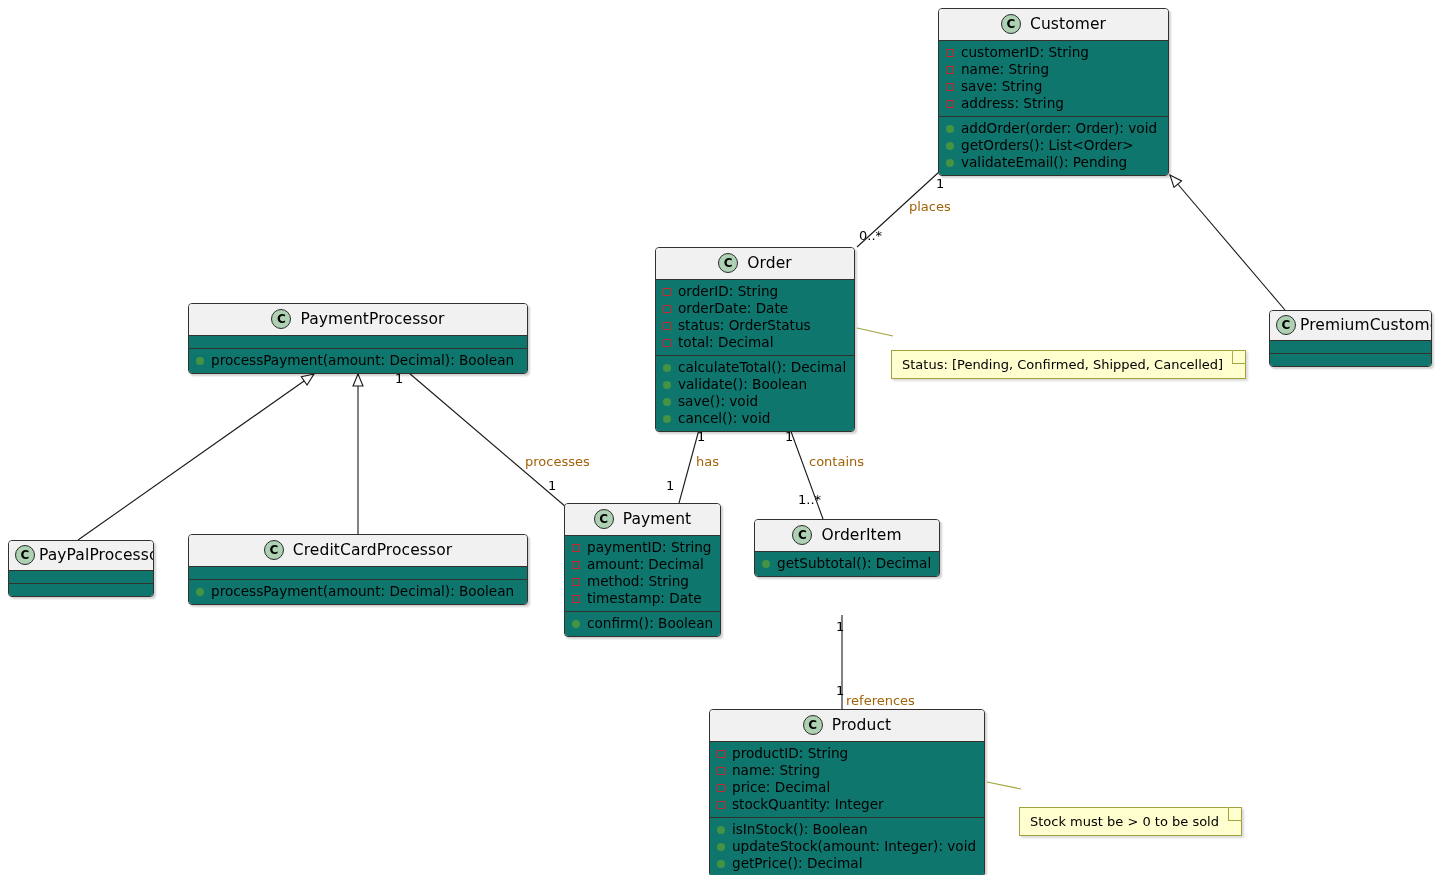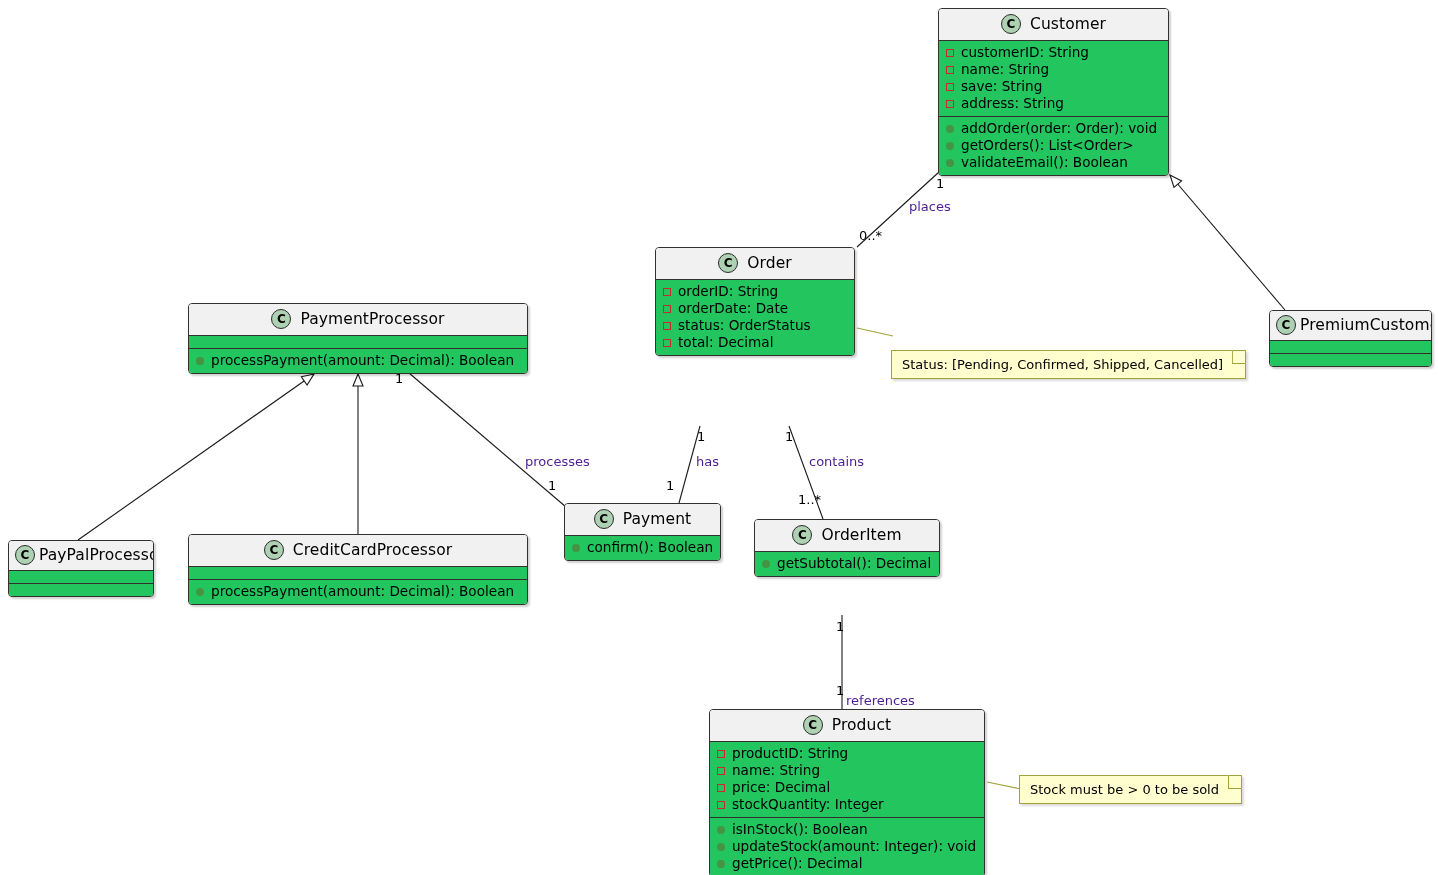--- a/index.html
+++ b/index.html
@@ -65,21 +65,21 @@
     align-items: center;
     justify-content: center;
     font-size: 12px;
     font-weight: bold;
     color: #000;
     line-height: 1;
   }
   .uc-section {
     padding: 3px 7px 4px 7px;
     border-bottom: 1px solid #33302E;
-    background: #22c55e;
+    background: #0f766e;
   }
   .uc-section:last-child { border-bottom: none; }
   .uc-section.empty { padding: 3px 0; min-height: 6px; }
   .uc-row {
     display: flex;
     align-items: center;
     gap: 7px;
     font-size: 13.6px;
     color: #000000;
     line-height: 17px;
@@ -123,21 +123,21 @@
     border-left: 1px solid #A2A23C;
     border-bottom: 1px solid #A2A23C;
     transform: none;
     clip-path: polygon(0 0, 100% 100%, 0 100%);
   }
 
   
   .elabel {
     position: absolute;
     font-size: 13px;
-    color: #4c1d95;
+    color: #a16207;
     white-space: nowrap;
   }
   .mult {
     position: absolute;
     font-size: 13px;
     color: #000;
     white-space: nowrap;
   }
 </style>
 </head>
@@ -199,21 +199,21 @@
       <div class="uc-row">
           <span class="mk-public"></span>
           <span>addOrder(order: Order): void</span>
         </div>
       <div class="uc-row">
           <span class="mk-public"></span>
           <span>getOrders(): List&lt;Order&gt;</span>
         </div>
       <div class="uc-row">
           <span class="mk-public"></span>
-          <span>validateEmail(): Boolean</span>
+          <span>validateEmail(): Pending</span>
         </div>
     </div>
   </div>
 
   <div class="uclass narrow" style="left:1269px; top:310px; width:163px;">
     <div class="uc-header">
       <span class="cicon">C</span>
       <span class="uc-title">PremiumCustomer</span>
     </div>
     <div class="uc-section empty"></div>
@@ -236,26 +236,62 @@
         </div>
       <div class="uc-row">
           <span class="mk-private"></span>
           <span>status: OrderStatus</span>
         </div>
       <div class="uc-row">
           <span class="mk-private"></span>
           <span>total: Decimal</span>
         </div>
     </div>
+    <div class="uc-section">
+      <div class="uc-row">
+          <span class="mk-public"></span>
+          <span>calculateTotal(): Decimal</span>
+        </div>
+      <div class="uc-row">
+          <span class="mk-public"></span>
+          <span>validate(): Boolean</span>
+        </div>
+      <div class="uc-row">
+          <span class="mk-public"></span>
+          <span>save(): void</span>
+        </div>
+      <div class="uc-row">
+          <span class="mk-public"></span>
+          <span>cancel(): void</span>
+        </div>
+    </div>
   </div>
 
   <div class="uclass" style="left:564px; top:503px; width:157px;">
     <div class="uc-header">
       <span class="cicon">C</span>
       <span class="uc-title">Payment</span>
+    </div>
+    <div class="uc-section">
+      <div class="uc-row">
+          <span class="mk-private"></span>
+          <span>paymentID: String</span>
+        </div>
+      <div class="uc-row">
+          <span class="mk-private"></span>
+          <span>amount: Decimal</span>
+        </div>
+      <div class="uc-row">
+          <span class="mk-private"></span>
+          <span>method: String</span>
+        </div>
+      <div class="uc-row">
+          <span class="mk-private"></span>
+          <span>timestamp: Date</span>
+        </div>
     </div>
     <div class="uc-section">
       <div class="uc-row">
           <span class="mk-public"></span>
           <span>confirm(): Boolean</span>
         </div>
     </div>
   </div>
 
   <div class="uclass" style="left:754px; top:519px; width:186px;">
@@ -345,21 +381,21 @@
     </div>
     <div class="uc-section empty"></div>
     <div class="uc-section empty"></div>
   </div>
 
   <div class="unote" style="left:891px; top:322px;margin-top:28px;">
     <span>Status: [Pending, Confirmed, Shipped, Cancelled]</span>
     <span class="fold"></span>
   </div>
 
-  <div class="unote" style="left:1019px; top:775px;text-align:right;">
+  <div class="unote" style="left:1019px; top:807px;text-align:right;">
     <span>Stock must be &gt; 0 to be sold</span>
     <span class="fold"></span>
   </div>
 
   <span class="mult" style="left:936px; top:176px;">1</span>
   <span class="elabel" style="left:909px; top:199px;">places</span>
   <span class="mult" style="left:859px; top:228px;">0..*</span>
 
   <span class="mult" style="left:697px; top:429px;">1</span>
   <span class="elabel" style="left:696px; top:454px;">has</span>

